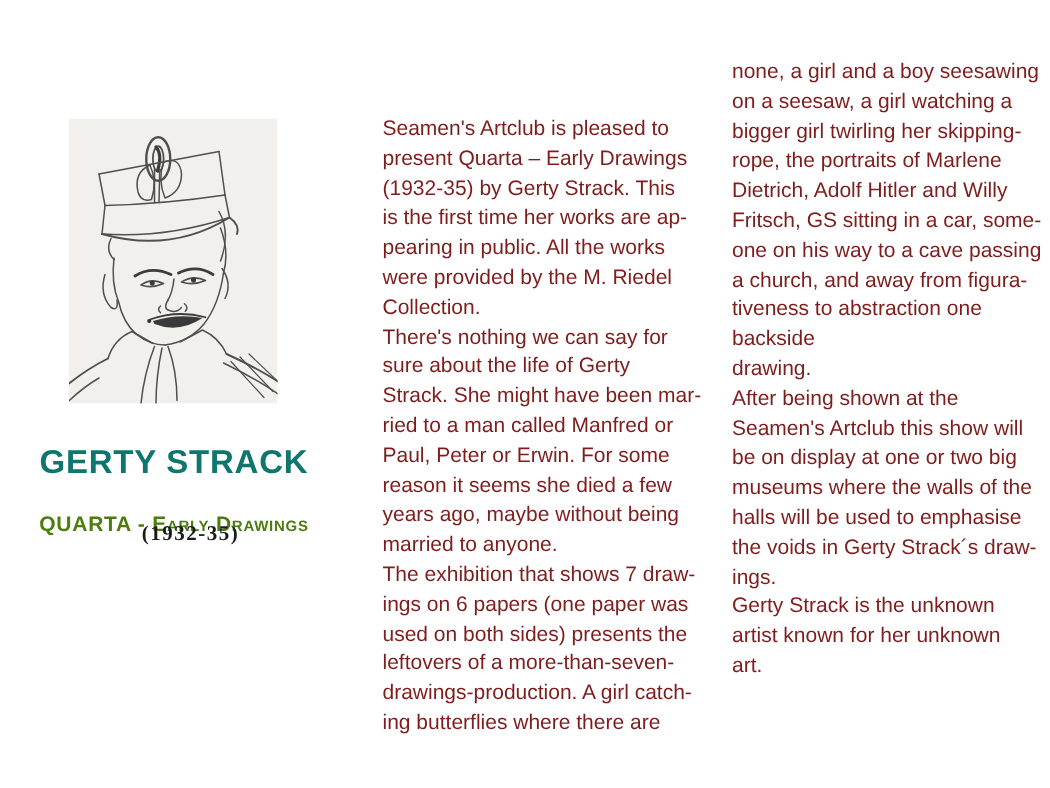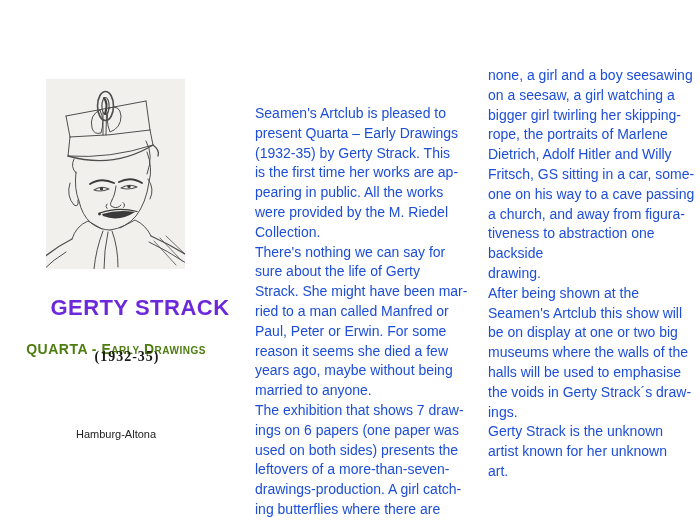--- a/index.html
+++ b/index.html
@@ -20,23 +20,22 @@
     margin:0;
   }
   .portrait svg{display:block;}
   .artist-name{
     position:absolute;left:0;top:297px;width:232px;
     margin:0;
     text-align:center;
     font-size:22px;line-height:1;
     font-weight:bold;
     letter-spacing:0.5px;
-    color:#6d28d9;
+    color:#0f766e;
     white-space:nowrap;
-    padding-left:24px;
   }
   .exhibition-title{
     position:absolute;left:0;top:342px;width:232px;
     margin:0;
     text-align:center;
     font-size:14px;line-height:1;
     font-weight:bold;
     font-variant:small-caps;
     letter-spacing:0.5px;
     color:#4d7c0f;
@@ -55,22 +54,21 @@
   .event-details{
     position:absolute;left:0;top:428px;width:232px;
     text-align:center;
     font-size:11px;line-height:13.2px;
     color:#222;
   }
   .body-col{
     position:absolute;
     font-size:14px;line-height:19.8px;
     white-space:pre;
-    color:#1d4ed8;
-    margin-top:28px;
+    color:#7f1d1d;
   }
   .body-col-1{left:255px;top:76px;}
   .body-col-2{left:488px;top:38px;}
 </style>
 </head>
 <body>
 
 <div class="page">
 
   <div class="left-col">
@@ -143,21 +141,20 @@
       </svg>
     </figure>
 
     <h1 class="artist-name">GERTY STRACK</h1>
 
     <h2 class="exhibition-title">QUARTA - Early Drawings</h2>
 
     <div class="exhibition-years">(1932-35)</div>
 
     <div class="event-details">
-      <div>Hamburg-Altona</div>
     </div>
 
   </div>
 
   <div class="body-col body-col-1">Seamen's Artclub is pleased to
 present Quarta – Early Drawings
 (1932-35) by Gerty Strack. This
 is the first time her works are ap-
 pearing in public. All the works
 were provided by the M. Riedel

